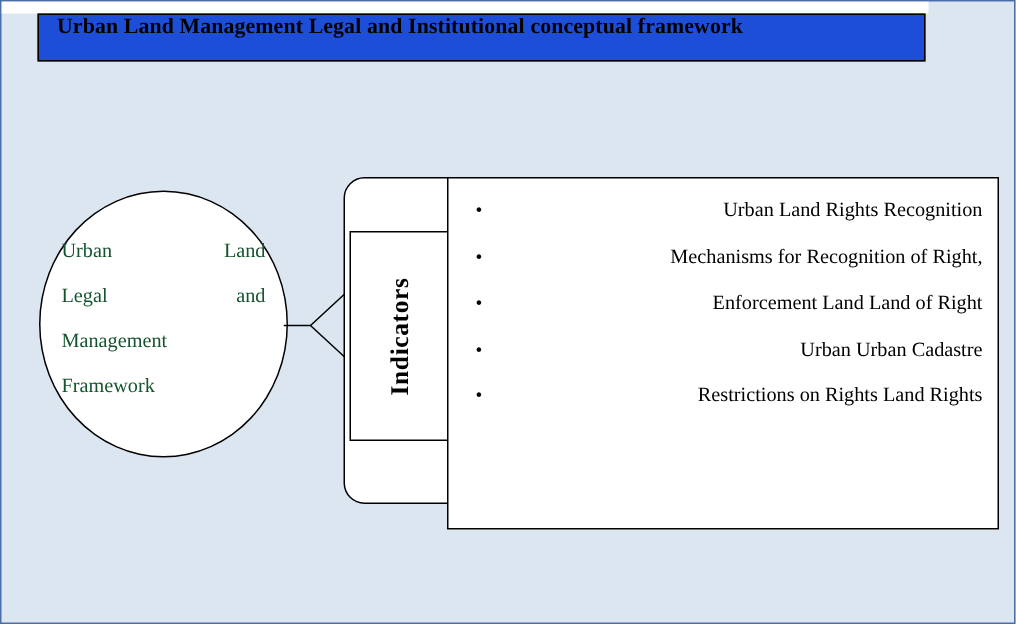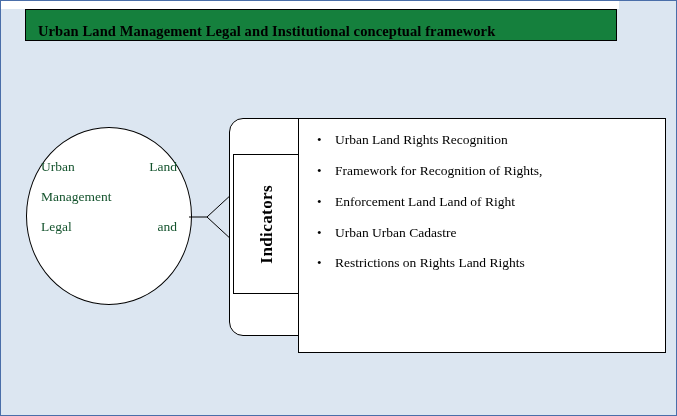--- a/index.html
+++ b/index.html
@@ -29,25 +29,25 @@
     width: 618px;
     height: 8px;
     background: #ffffff;
   }
   .title-box {
     position: absolute;
     left: 24px;
     top: 8px;
     width: 592px;
     height: 32px;
-    background: #15803d;
+    background: #1d4ed8;
     border: 1px solid #000000;
     box-sizing: border-box;
     display: flex;
-    align-items: flex-end;
+    align-items: flex-start;
     padding-left: 12px;
   }
   .title-text {
     font-size: 14.5px;
     font-weight: bold;
     color: #000000;
     letter-spacing: 0.1px;
     white-space: nowrap;
   }
   .ellipse {
@@ -129,20 +129,21 @@
   .bullet {
     width: 18px;
     flex: 0 0 18px;
     font-size: 13px;
     line-height: 1.1;
   }
   .list-label {
     flex: 1;
     line-height: 1.1;
     white-space: nowrap;
+    text-align: right;
   }
   
   .connector {
     position: absolute;
     left: 188px;
     top: 190px;
     width: 44px;
     height: 52px;
   }
 </style>
@@ -152,43 +153,44 @@
 <div id="canvas">
 
   <div class="top-white"></div>
 
   <div class="title-box">
     <span class="title-text">Urban Land Management Legal and Institutional conceptual framework</span>
   </div>
 
   <div class="ellipse">
     <div class="ellipse-line">Urban Land</div>
+    <div class="ellipse-line">Legal and</div>
     <div class="ellipse-line last">Management</div>
-    <div class="ellipse-line">Legal and</div>
+    <div class="ellipse-line last">Framework</div>
   </div>
 
   <svg class="connector" viewBox="0 0 44 52" xmlns="http://www.w3.org/2000/svg">
     <path d="M0,26 L18,26 L44,2" stroke="#000000" fill="none" stroke-width="1"></path>
     <path d="M18,26 L44,50" stroke="#000000" fill="none" stroke-width="1"></path>
   </svg>
 
   <div class="round-box"></div>
 
   <div class="indicator-box">
     <span class="indicator-text">Indicators</span>
   </div>
 
   <div class="list-box">
     <div class="list-item">
       <span class="bullet">•</span>
       <span class="list-label">Urban Land Rights Recognition</span>
     </div>
     <div class="list-item">
       <span class="bullet">•</span>
-      <span class="list-label">Framework for Recognition of Rights,</span>
+      <span class="list-label">Mechanisms for Recognition of Right,</span>
     </div>
     <div class="list-item">
       <span class="bullet">•</span>
       <span class="list-label">Enforcement Land Land of Right</span>
     </div>
     <div class="list-item">
       <span class="bullet">•</span>
       <span class="list-label">Urban Urban Cadastre</span>
     </div>
     <div class="list-item">

